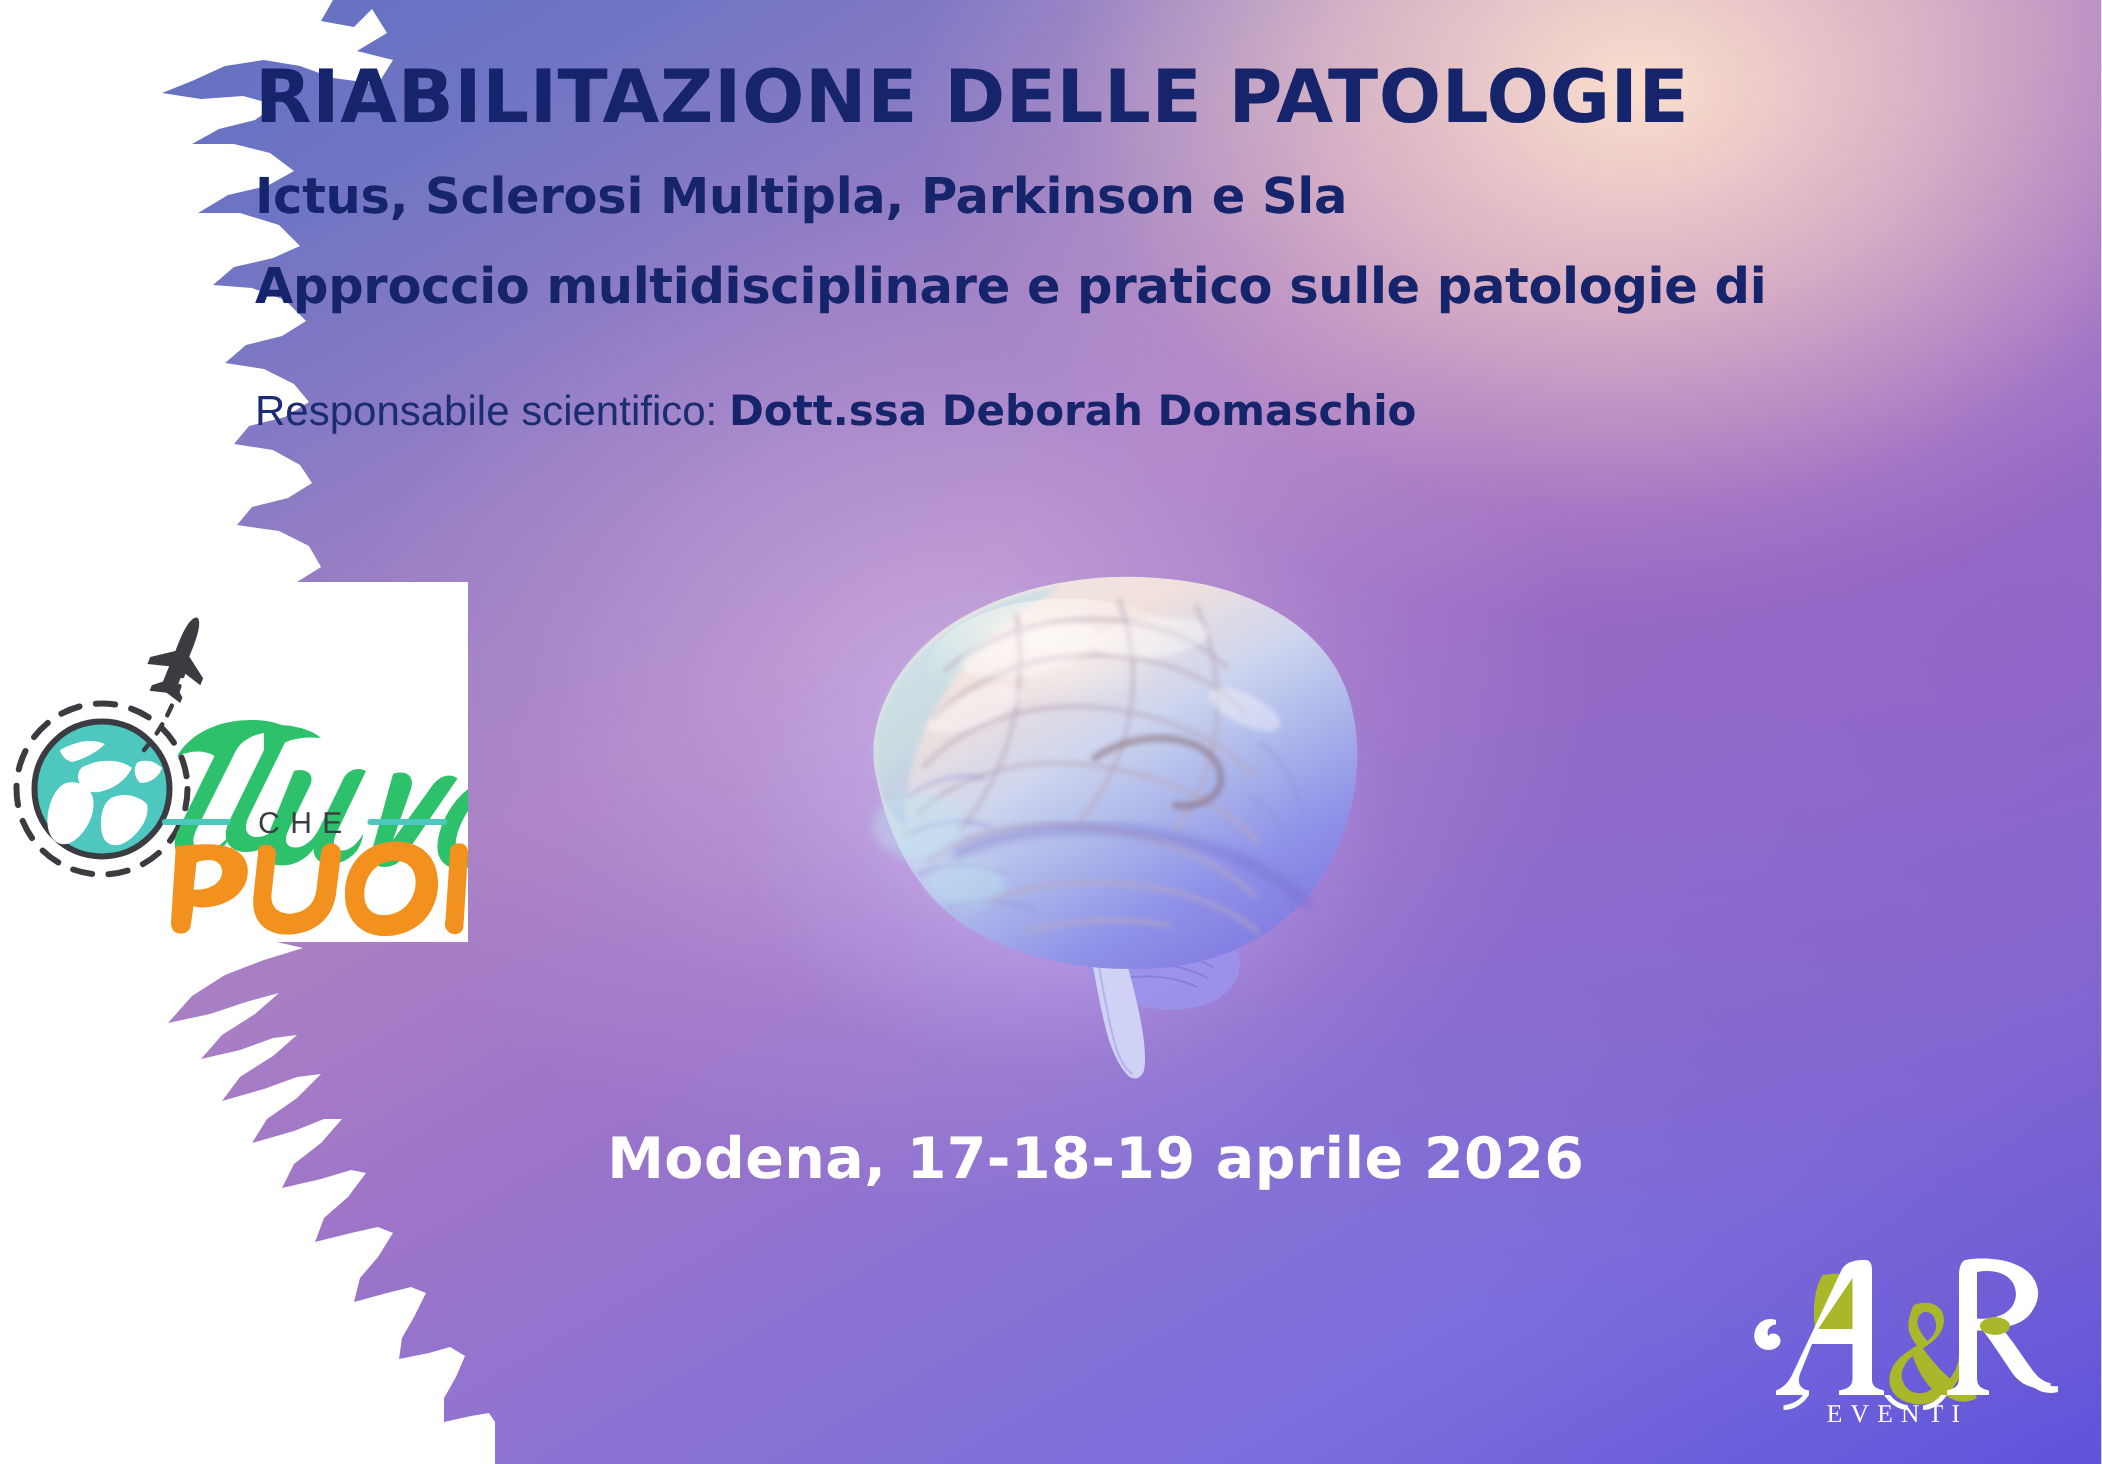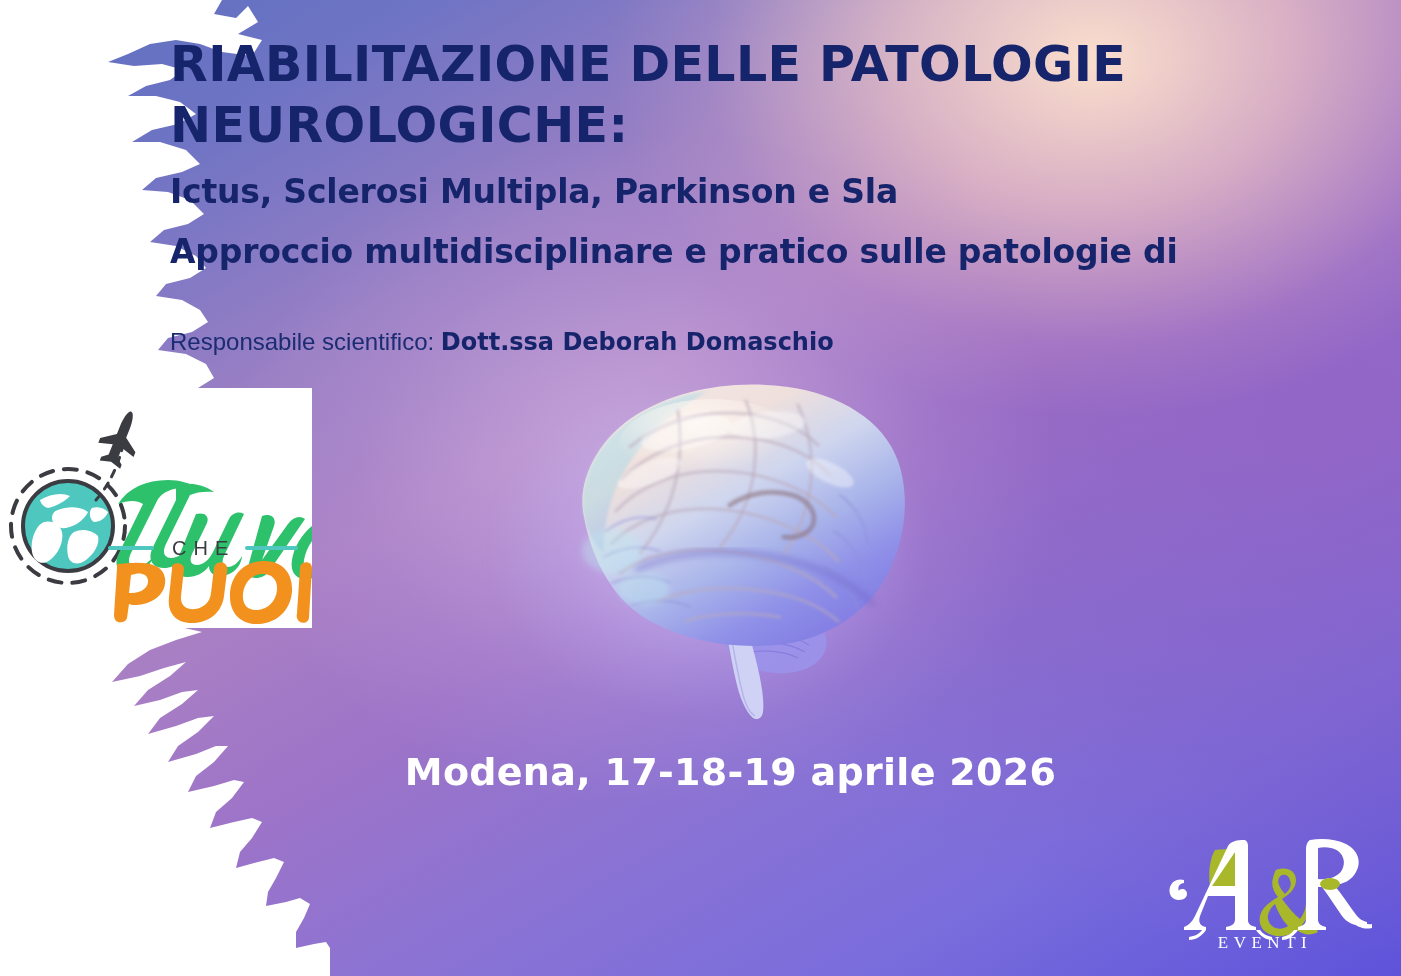--- a/index.html
+++ b/index.html
@@ -50,21 +50,21 @@
     font-weight:bold;font-size:49px;line-height:61px;
     letter-spacing:0.4px;color:#16246b;
     text-transform:uppercase;
   }
   .t-sub{
     font-family:"DejaVu Sans", sans-serif;
     font-weight:bold;font-size:33px;line-height:48px;
     color:#16246b;margin-top:12px;letter-spacing:-0.2px;
   }
   .t-resp{
-    margin-top:44px;font-size:24px;line-height:44px;color:#1b2c72;
+    margin-top:44px;font-size:28px;line-height:29px;color:#1b2c72;
     font-family:"Liberation Sans", sans-serif;font-weight:400;
   }
   .t-resp b{font-family:"DejaVu Sans", sans-serif;font-weight:bold;color:#16246b;}
 
   
   .date{
     position:absolute;left:0;top:750px;width:1401px;text-align:center;
     font-family:"DejaVu Sans", sans-serif;font-weight:bold;
     font-size:38px;color:#ffffff;letter-spacing:0.3px;
     padding-left:60px;box-sizing:border-box;
@@ -205,21 +205,20 @@
         L214,786 L234,780 L244,782 L232,798 L216,812 L210,828
         L234,822 L252,818 L262,822 L252,838 L240,852 L236,868
         L258,862 L274,858 L284,862 L276,878 L268,892 L266,906
         L286,902 L300,898 L310,904 L304,918 L296,932 L296,948
         L314,944 L326,942 L330,948 L330,976 L0,976 Z"></path>
     </svg>
   </div>
 
   <div class="title-block">
     <div class="t-main">RIABILITAZIONE DELLE PATOLOGIE</div>
-    <div class="t-main">NEUROLOGICHE:</div>
     <div class="t-sub">Ictus, Sclerosi Multipla, Parkinson e Sla</div>
     <div class="t-sub">Approccio multidisciplinare e pratico sulle patologie di</div>
     <div class="t-resp">
       <span>Responsabile scientifico:</span>
       <b>Dott.ssa Deborah Domaschio</b>
     </div>
   </div>
 
   <div class="date">Modena, 17-18-19 aprile 2026</div>
 

